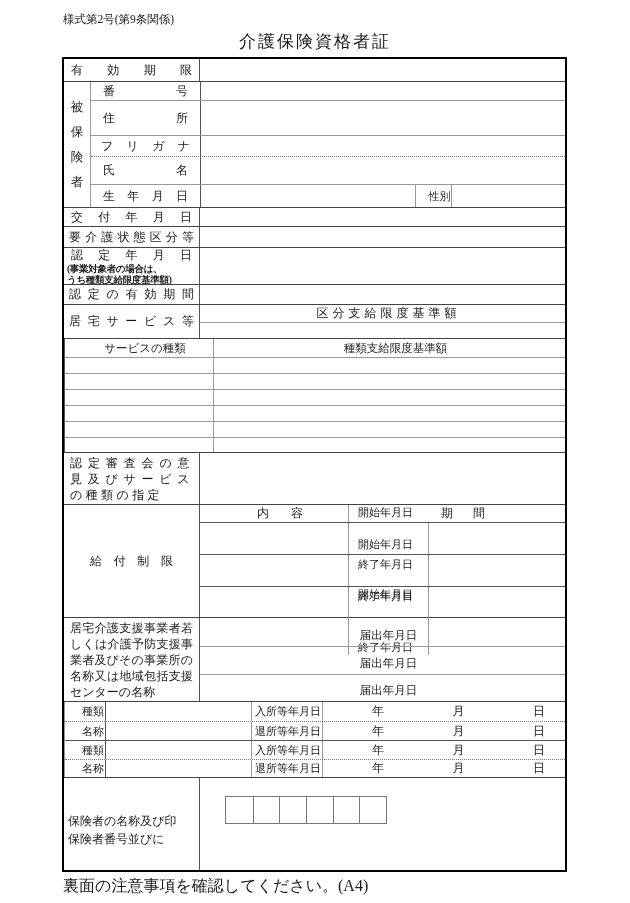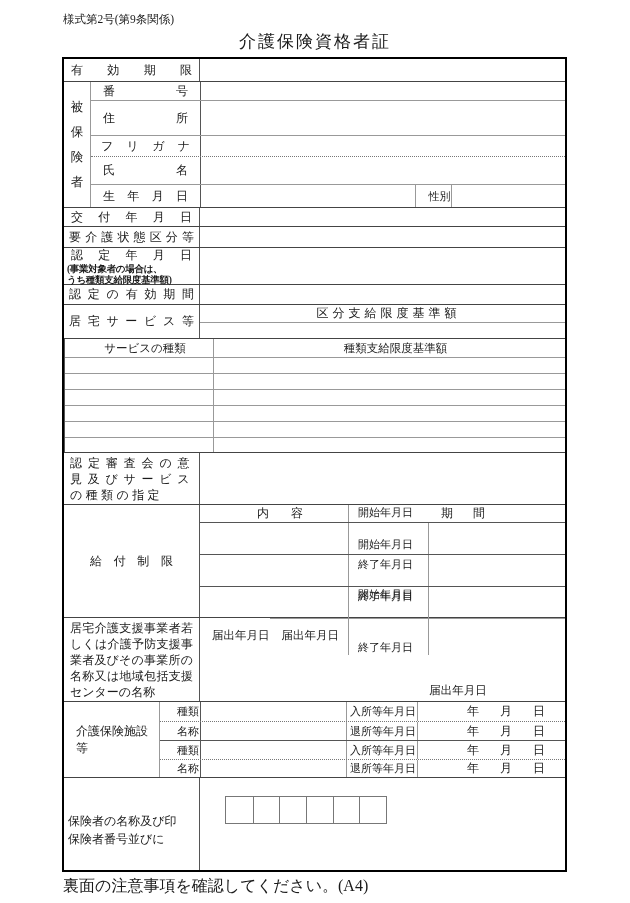--- a/index.html
+++ b/index.html
@@ -301,29 +301,28 @@
           </div>
           <div class="bl-light" style="flex:1"></div>
         </div>
       </div>
     </div>
 
     <div class="row" style="height:84px">
       <div class="cell lbl">
         <div class="wrap-lbl">居宅介護支援事業者若しくは介護予防支援事業者及びその事業所の名称又は地域包括支援センターの名称</div>
       </div>
-      <div class="cell val" style="display:flex;flex-direction:row">
+      <div class="cell val" style="display:flex;flex-direction:column">
         <div class="center fs115" style="height:28px;align-items:flex-end;padding-bottom:3px">届出年月日</div>
         <div class="center fs115 bt-light" style="height:28px;align-items:flex-end;padding-bottom:3px">届出年月日</div>
         <div class="center fs115 bt-light" style="flex:1;align-items:flex-end;padding-bottom:3px">届出年月日</div>
       </div>
     </div>
 
     <div class="row" style="height:76px">
-      <div class="cell center fs12" style="width:95px">介護保険施設等</div>
       <div style="flex:1;display:flex;flex-direction:column;border-left:1px solid #999">
         <div style="display:flex;height:19px">
           <div class="cell center fs11" style="width:40px">
               <div class="jtxt just" style="padding: 0px 5px; display: flex; justify-content: space-between;">
                 <span>種</span>
                 <span>類</span>
               </div>
             </div>
           <div class="cell" style="width:146px;border-left:1px solid #555"></div>
           <div class="cell bl-light fs11" style="width:71px;display:flex;align-items:center;padding-left:3px">入所等年月日</div>

